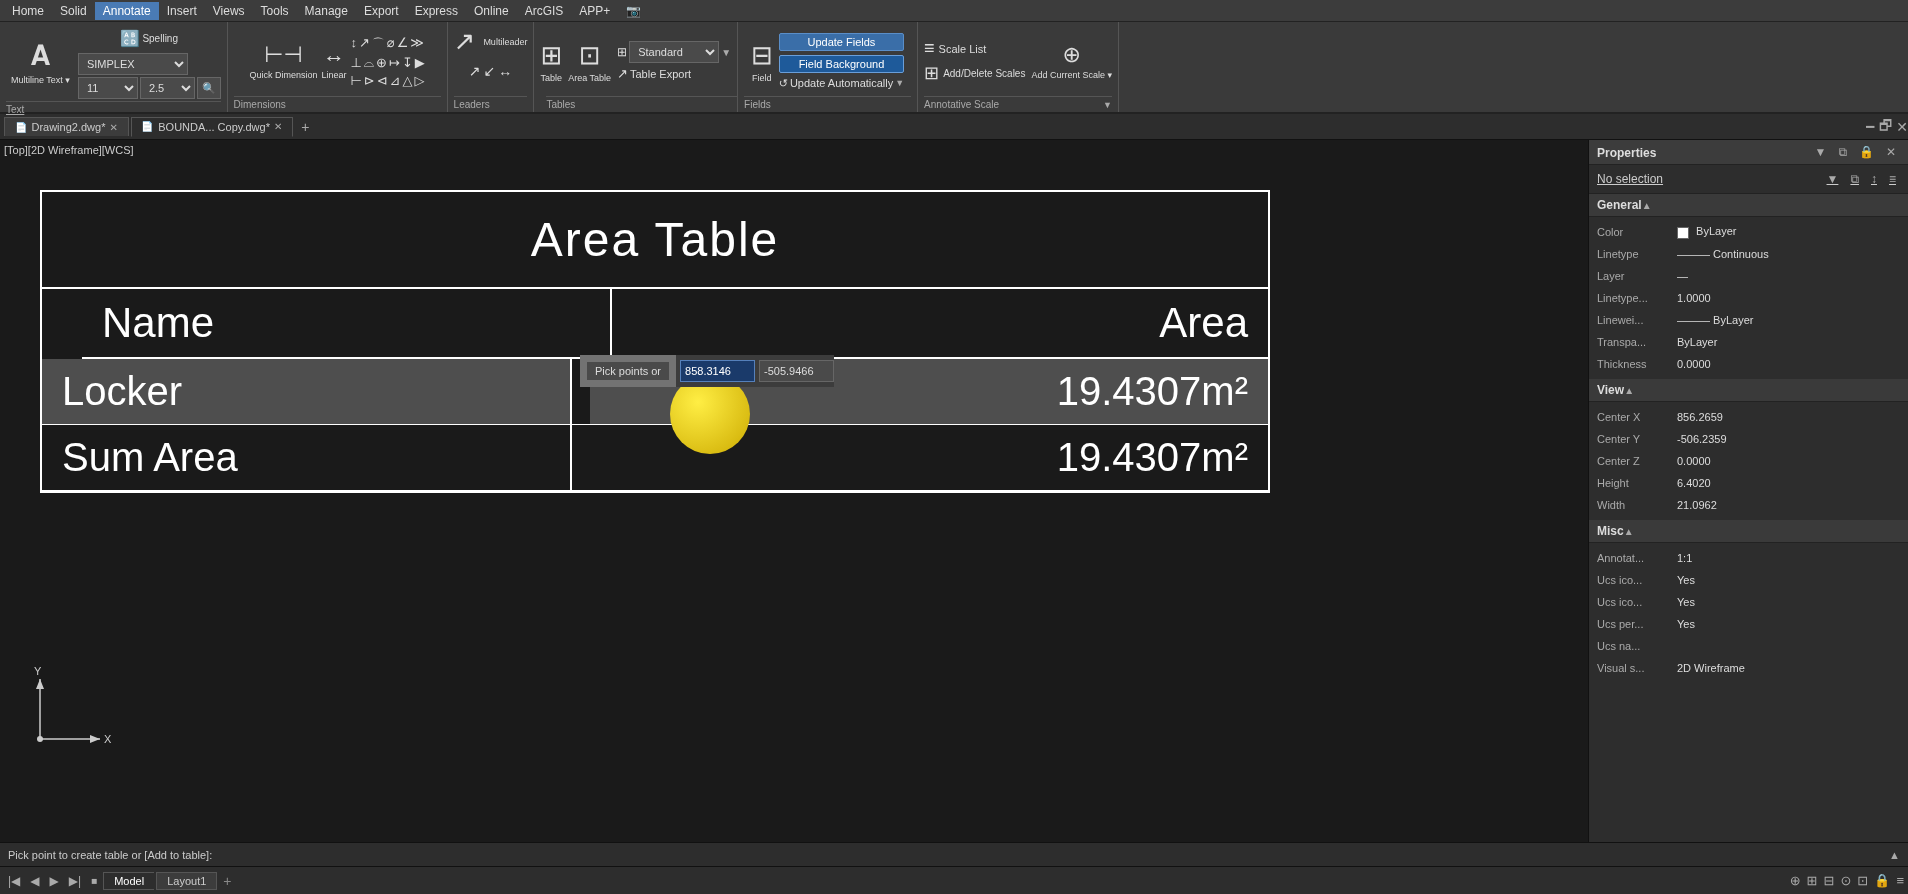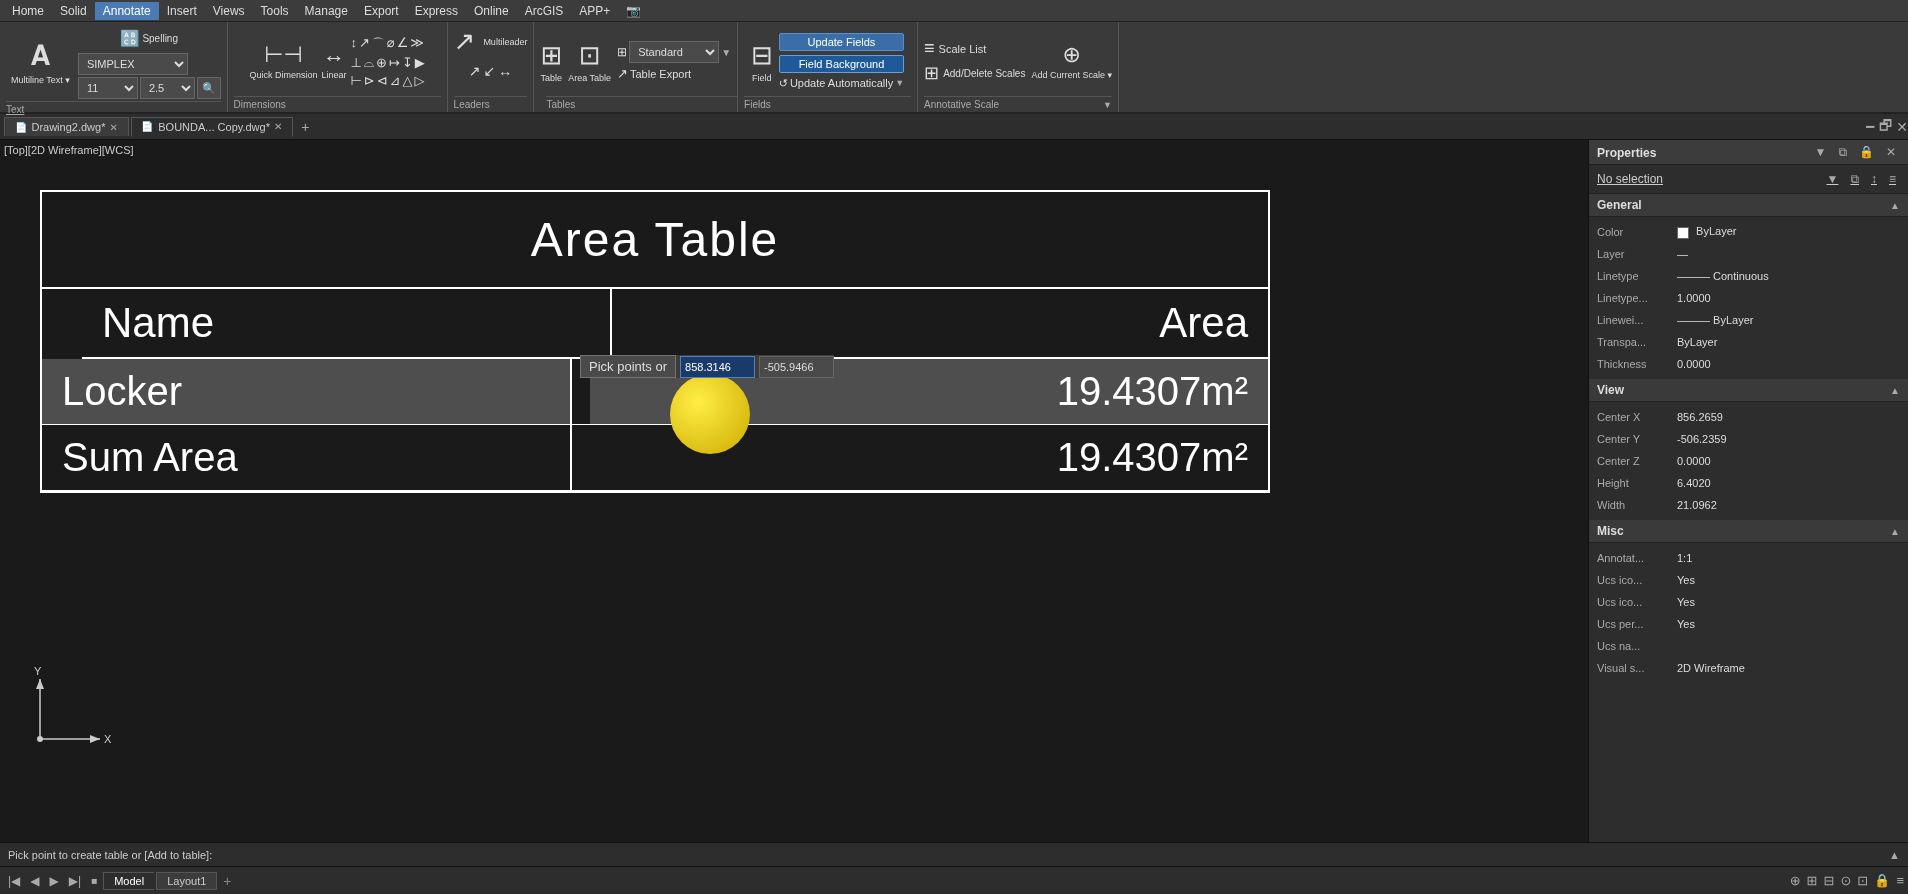--- a/index.html
+++ b/index.html
@@ -227,22 +227,22 @@
       display: flex;
       align-items: center;
       gap: 4px;
       background: #3c3c3c;
       z-index: 20;
     }
     .coord-popup-label {
       background: #4a4a4a;
       color: #ddd;
       padding: 3px 8px;
-      font-size: 13px;
-      border: 1px solid #737373;
+      font-size: 11px;
+      border: 7px solid #737373;
       white-space: nowrap;
     }
     .coord-input {
       background: #1a3a6a;
       border: 1px solid #5580bb;
       color: white;
       padding: 2px 4px;
       font-size: 11px;
       width: 75px;
       height: 22px;
@@ -310,21 +310,20 @@
       font-size: 12px;
     }
     .no-selection-controls {
       display: flex;
       gap: 4px;
     }
 
     .section-header {
       display: flex;
       align-items: center;
-      justify-content: space-between;
       background: #3a3a3a;
       padding: 4px 8px;
       border-bottom: 1px solid #222;
       cursor: pointer;
     }
     .section-header-label {
       color: #ddd;
       font-size: 12px;
       font-weight: bold;
     }
@@ -675,26 +674,26 @@
     </div>
     <div class="section-content">
       <div class="prop-row">
         <span class="prop-label">Color</span>
         <span class="prop-value">
           <span class="prop-color-swatch"></span>
           <span>ByLayer</span>
         </span>
       </div>
       <div class="prop-row">
+        <span class="prop-label">Linetype</span>
+        <span class="prop-value">——— Continuous</span>
+      </div>
+      <div class="prop-row">
         <span class="prop-label">Layer</span>
         <span class="prop-value">—</span>
-      </div>
-      <div class="prop-row">
-        <span class="prop-label">Linetype</span>
-        <span class="prop-value">——— Continuous</span>
       </div>
       <div class="prop-row">
         <span class="prop-label">Linetype...</span>
         <span class="prop-value">1.0000</span>
       </div>
       <div class="prop-row">
         <span class="prop-label">Linewei...</span>
         <span class="prop-value">——— ByLayer</span>
       </div>
       <div class="prop-row">

